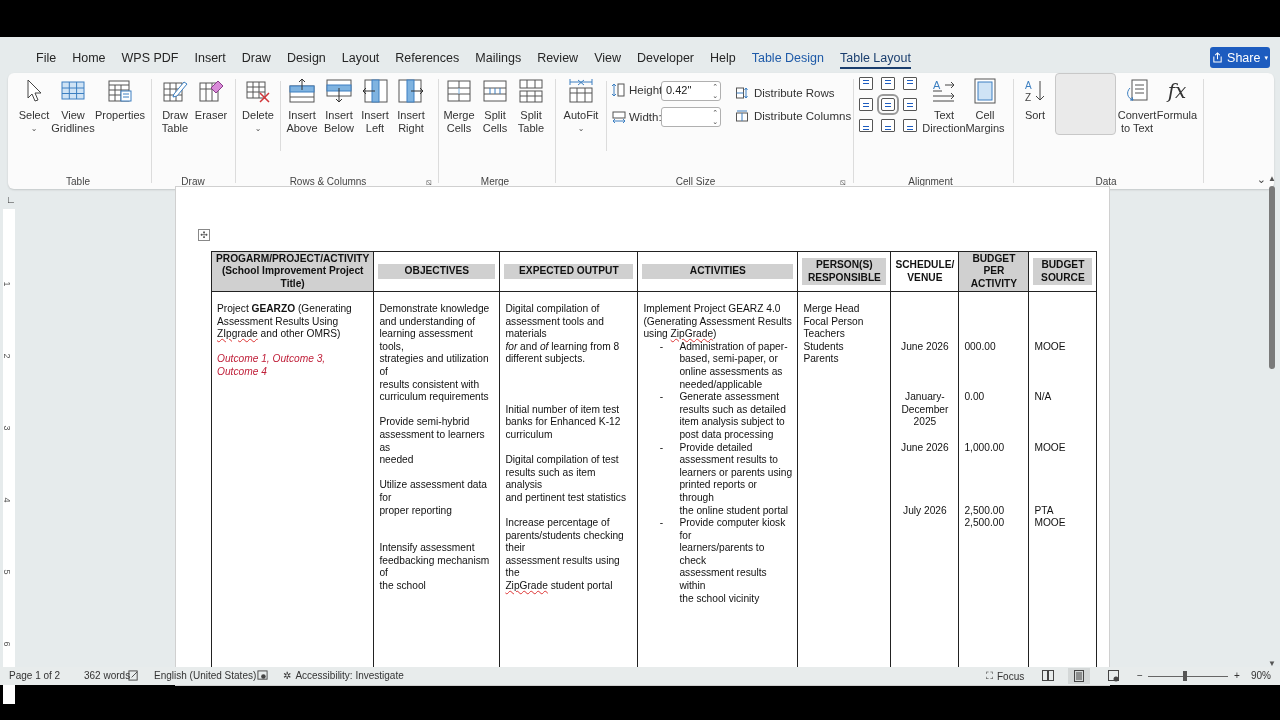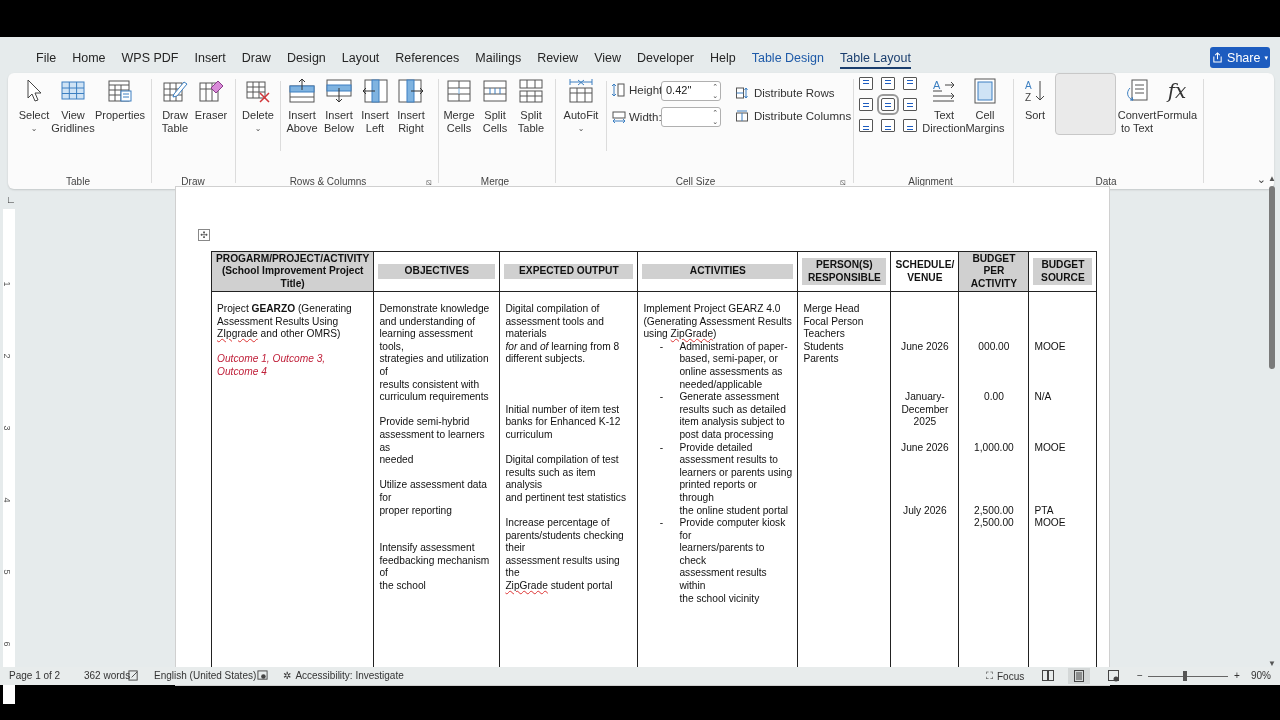--- a/index.html
+++ b/index.html
@@ -46,21 +46,21 @@
   table.plan th { font-weight: bold; font-size: 10.2px; text-align: center; vertical-align: middle; border: 1px solid #222; border-bottom: 1.5px solid #222; padding: 0 4px; line-height: 12.5px; height: 40px; }
   table.plan th .shade { background: #d0d0d0; display: block; padding: 1px 0; }
   table.plan th.full { background: #d0d0d0; }
   table.plan td { border-left: 1px solid #222; border-right: 1px solid #222; vertical-align: top; padding: 11px 5px; line-height: 12.6px; }
   .blk { display: block; }
   .gap { height: 12.6px; display: block; }
   .red { color: #c0203a; font-style: italic; }
   .squig { text-decoration: underline wavy #d33; text-decoration-thickness: 1px; }
   .bullet { display: flex; }
   .bullet .dash { width: 36px; text-align: center; flex-shrink: 0; }
-  .r { text-align: center; }
+  .r { text-align: left; }
   .c { text-align: center; }
   
   .vscroll { position: absolute; left: 1266px; top: 137px; width: 12px; height: 495px; }
   .vscroll .up, .vscroll .down { position: absolute; left: 2px; font-size: 8px; color: #555; }
   .vscroll .thumb { position: absolute; left: 3px; top: 12px; width: 6px; height: 183px; background: #7a7a7a; border-radius: 3px; }
   
   .statusbar { position: absolute; left: 0; top: 630px; width: 1280px; height: 18px; background: #e8ecec; font-size: 10px; color: #333; }
   .sb { position: absolute; top: 3px; white-space: nowrap; display: flex; align-items: center; gap: 4px; }
   .zoom-slider { position: absolute; left: 1148px; top: 9px; width: 80px; height: 1px; background: #666; }
   .zoom-thumb { position: absolute; left: 1183px; top: 4px; width: 4px; height: 10px; background: #555; }

